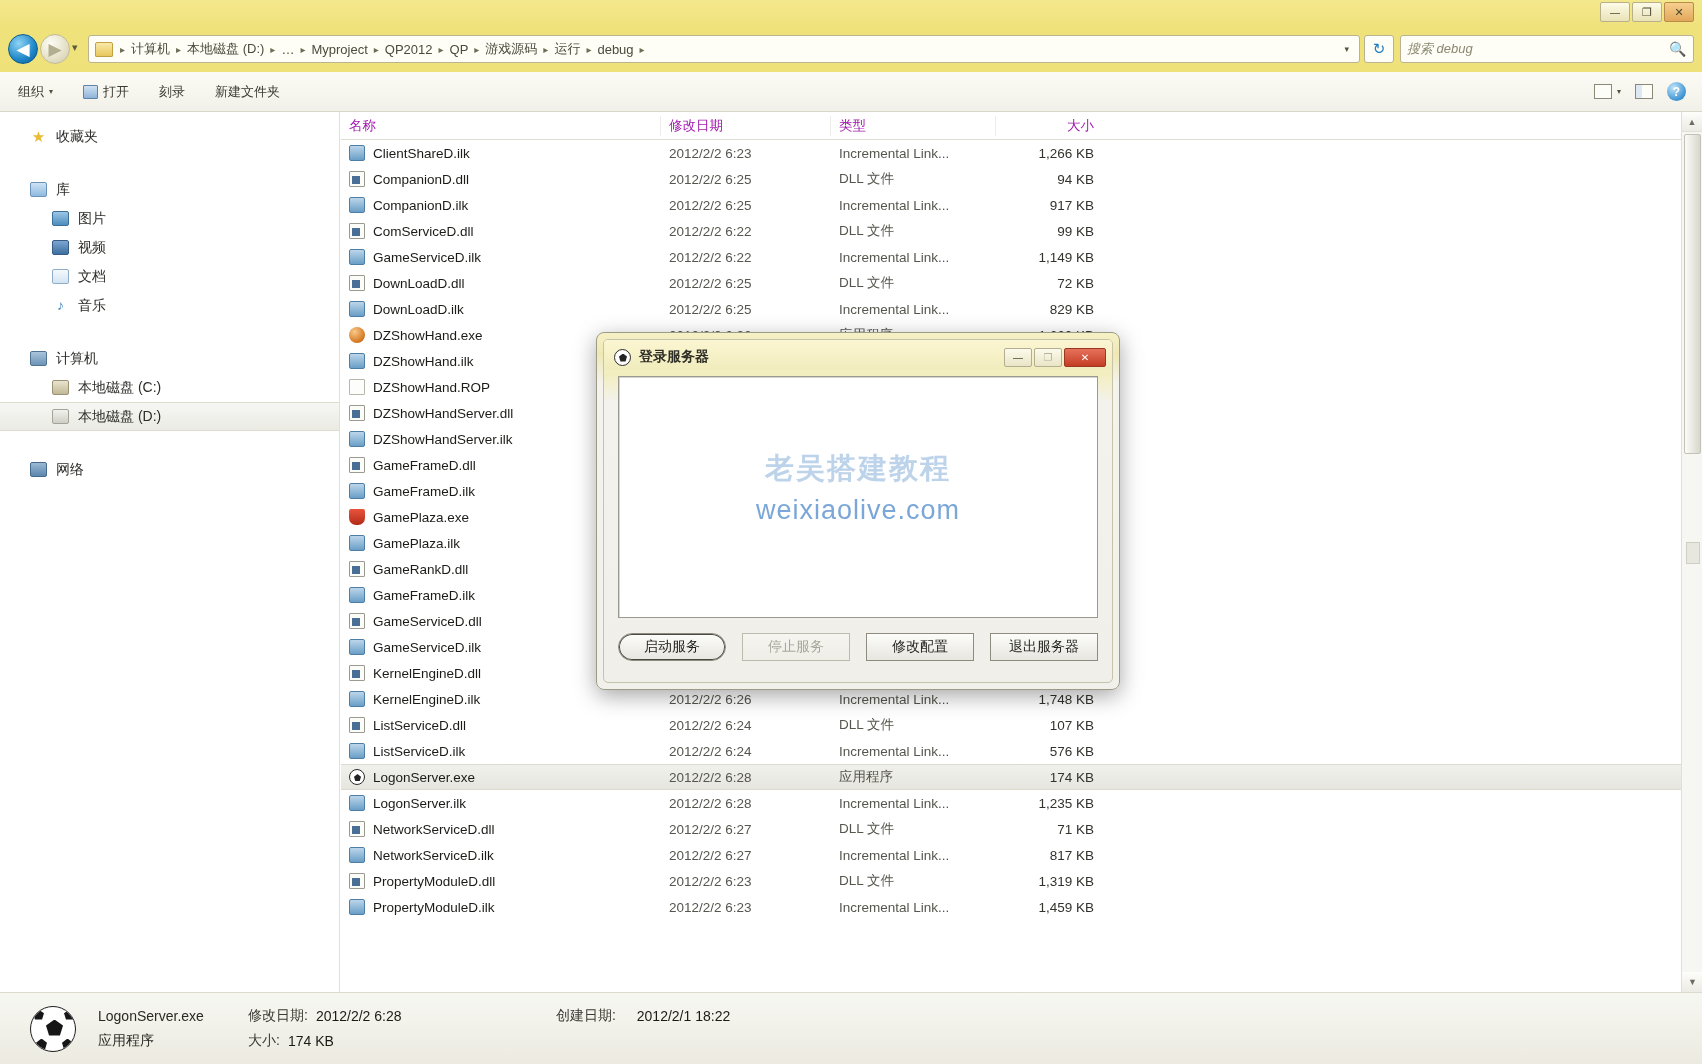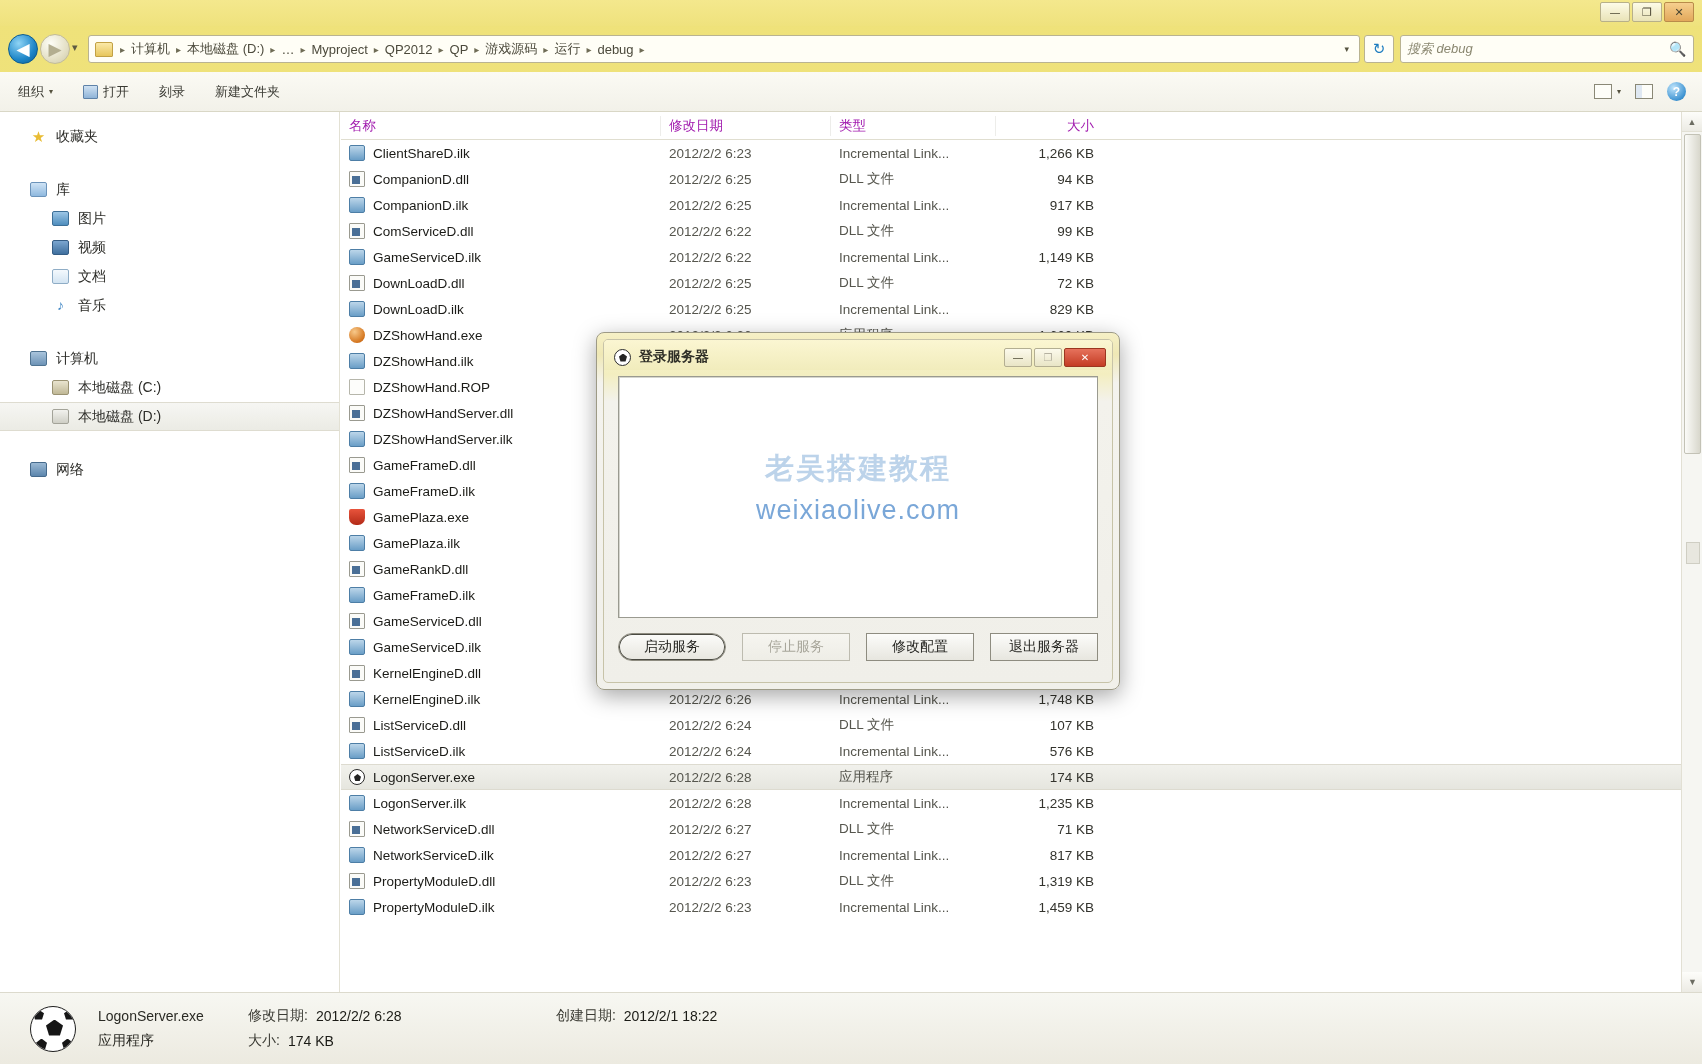--- a/index.html
+++ b/index.html
@@ -816,21 +816,21 @@
         <span class="pent p2"></span>
         <span class="pent p3"></span>
       <span class="pent p4"></span>
         <span class="pent p5"></span>
     </div>
     <div class="det-block">
       <div class="det-line">
         <span style="min-width:150px">LogonServer.exe</span>
         <span class="det-label" style="margin-right:8px">修改日期:</span>
         <span class="det-val" style="min-width:240px">2012/2/2 6:28</span>
-        <span class="det-label" style="margin-right:8px">创建日期:</span>
+        <span class="det-label" style="margin-right:21px">创建日期:</span>
         <span class="det-val">2012/2/1 18:22</span>
       </div>
       <div class="det-line">
         <span style="min-width:150px">应用程序</span>
         <span class="det-label" style="margin-right:8px">大小:</span>
         <span class="det-val">174 KB</span>
       </div>
     </div>
   </div>
 

